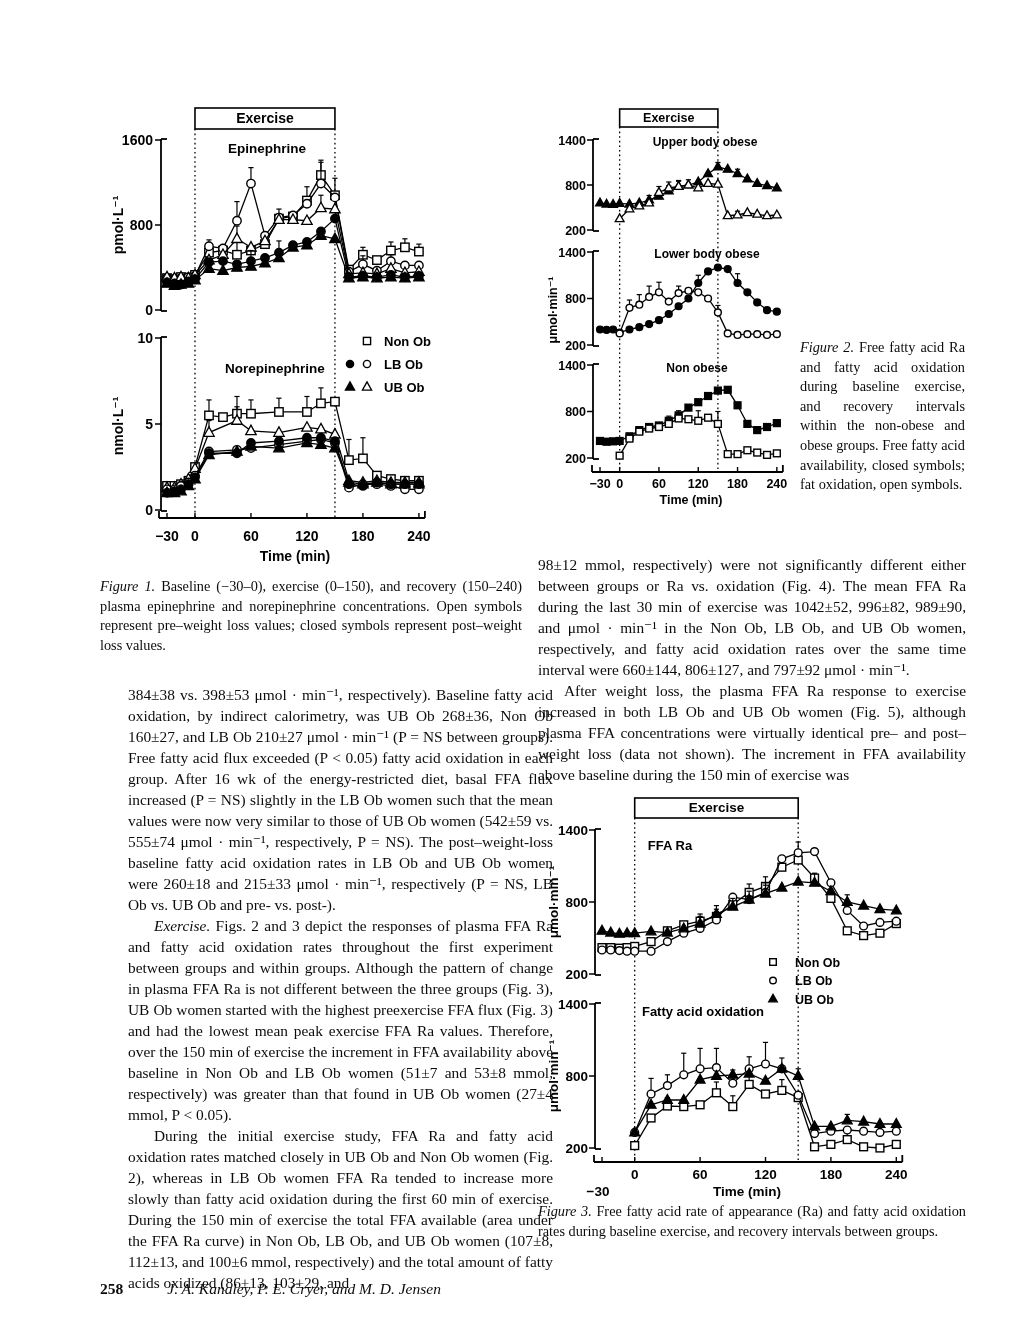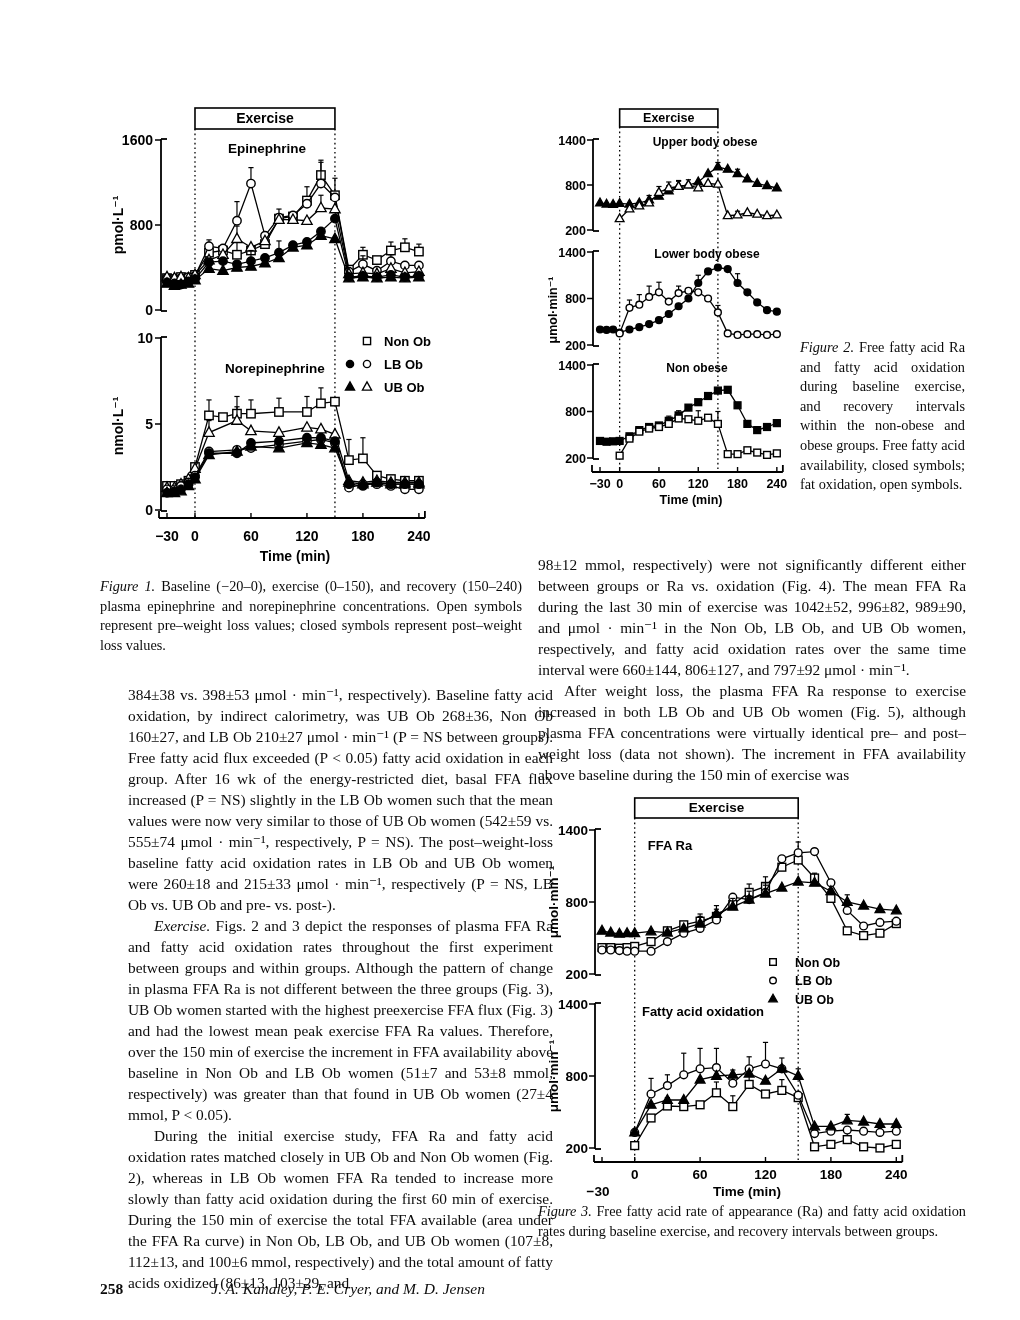--- a/index.html
+++ b/index.html
@@ -3,21 +3,21 @@
 <meta charset="utf-8">
 <style>
   html,body{margin:0;padding:0;background:#e8e8e8;}
   #page{position:relative;width:1020px;height:1320px;background:#ffffff;margin:0 auto;
         font-family:"Liberation Serif","DejaVu Serif",serif;color:#0b0b0b;overflow:hidden;}
   .abs{position:absolute;}
   .textcol p{margin:0;text-align:justify;font-size:15.4px;line-height:21px;text-indent:26px;}
   .textcol p.noindent{text-indent:0;}
   .cap{margin:0;text-align:justify;font-size:14.3px;line-height:19.6px;}
   .cap i{font-style:italic;font-family:Liberation Serif, serif;}
-  .footer{display:flex;align-items:baseline;font-size:15.5px;gap:44px;}
+  .footer{display:flex;align-items:baseline;font-size:15.5px;}
   .footer .pageno{font-weight:bold;}
   .footer .authors{font-style:italic;margin-left:44px;text-align:right;}
   svg{display:block;}
   svg text{font-family:"Liberation Sans","DejaVu Sans",sans-serif;font-weight:bold;fill:#000;}
 </style>
 </head>
 <body>
 
 <div id="page">
 
@@ -333,21 +333,21 @@
       <circle cx="255" cy="264" r="3.6" fill="#000" stroke="#000" stroke-width="1.4"></circle>
       <circle cx="272" cy="264" r="3.6" fill="#fff" stroke="#000" stroke-width="1.4"></circle>
       <text x="289" y="268.5" font-size="13">LB Ob</text>
       <polygon points="255,281.9 250.4,290.1 259.6,290.1" fill="#000" stroke="#000" stroke-width="1.3"></polygon>
       <polygon points="272,281.9 267.4,290.1 276.6,290.1" fill="#fff" stroke="#000" stroke-width="1.3"></polygon>
       <text x="289" y="291.5" font-size="13">UB Ob</text>
     </svg>
 
   <div class="abs" style="left:100px;top:577px;width:422px;">
     <p class="cap"><i>Figure 1.</i>
-      <span>Baseline (−20–0), exercise (0–150), and recovery (150–240) plasma epinephrine and norepinephrine concentrations. Open symbols represent pre–weight loss values; closed symbols represent post–weight loss values.</span></p>
+      <span>Baseline (−30–0), exercise (0–150), and recovery (150–240) plasma epinephrine and norepinephrine concentrations. Open symbols represent pre–weight loss values; closed symbols represent post–weight loss values.</span></p>
   </div>
 
   <div class="abs textcol" style="left:100px;top:684px;width:425px;margin-left:28px;">
     <p class="noindent">384±38 vs. 398±53 μmol · min⁻¹, respectively). Baseline fatty acid oxidation, by indirect calorimetry, was UB Ob 268±36, Non Ob 160±27, and LB Ob 210±27 μmol · min⁻¹ (P = NS between groups). Free fatty acid flux exceeded (P &lt; 0.05) fatty acid oxidation in each group. After 16 wk of the energy-restricted diet, basal FFA flux increased (P = NS) slightly in the LB Ob women such that the mean values were now very similar to those of UB Ob women (542±59 vs. 555±74 μmol · min⁻¹, respectively, P = NS). The post–weight-loss baseline fatty acid oxidation rates in LB Ob and UB Ob women were 260±18 and 215±33 μmol · min⁻¹, respectively (P = NS, LB Ob vs. UB Ob and pre- vs. post-).</p>
     <p><i>Exercise.</i>
       <span>Figs. 2 and 3 depict the responses of plasma FFA Ra and fatty acid oxidation rates throughout the first experiment between groups and within groups. Although the pattern of change in plasma FFA Ra is not different between the three groups (Fig. 3), UB Ob women started with the highest preexercise FFA flux (Fig. 3) and had the lowest mean peak exercise FFA Ra values. Therefore, over the 150 min of exercise the increment in FFA availability above baseline in Non Ob and LB Ob women (51±7 and 53±8 mmol, respectively) was greater than that found in UB Ob women (27±4 mmol, P &lt; 0.05).</span></p>
     <p>During the initial exercise study, FFA Ra and fatty acid oxidation rates matched closely in UB Ob and Non Ob women (Fig. 2), whereas in LB Ob women FFA Ra tended to increase more slowly than fatty acid oxidation during the first 60 min of exercise. During the 150 min of exercise the total FFA available (area under the FFA Ra curve) in Non Ob, LB Ob, and UB Ob women (107±8, 112±13, and 100±6 mmol, respectively) and the total amount of fatty acids oxidized (86±13, 103±29, and</p>
   </div>
 
   <svg id="fig2-svg" class="abs" style="left:545px;top:95px;" width="270" height="414">

